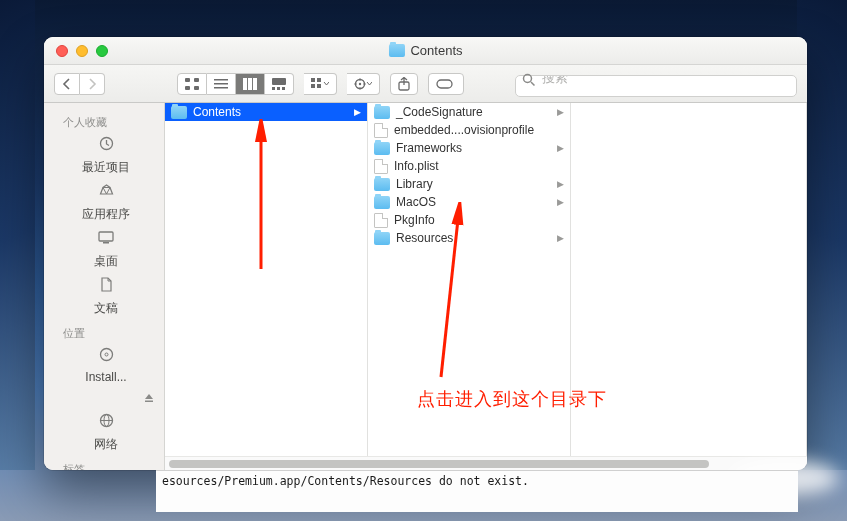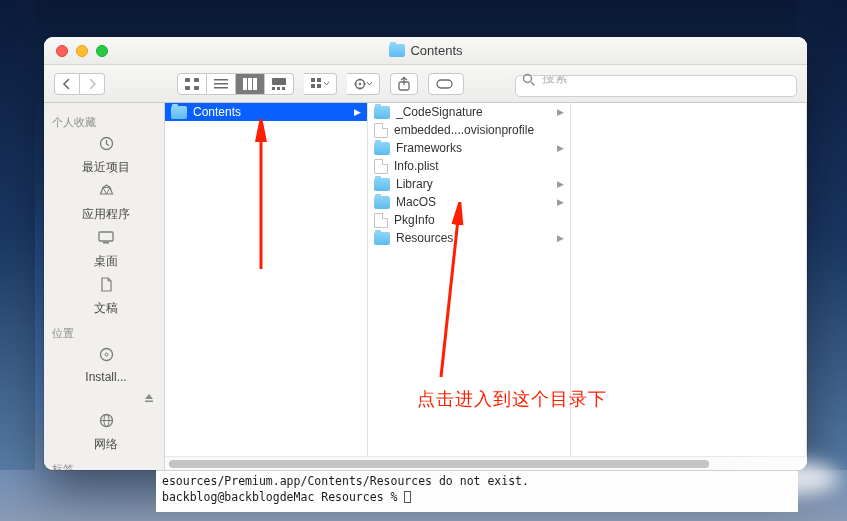--- a/index.html
+++ b/index.html
@@ -66,21 +66,21 @@
     }
     .search::placeholder { color: #b2b2b0; }
     .search-ico { position:absolute; left:7px; top:3px; width:14px; height:14px; }
     .search-ico svg { fill:#8a8a88; }
 
     .body { flex:1; display:flex; overflow:hidden; position: relative; }
     .sidebar {
       width: 121px; background: #f2f0ee; border-right: 1px solid #d5d5d2;
       padding: 6px 0; overflow-y: auto; font-size: 12px;
     }
-    .sb-header { color: #8d8d8b; font-size: 11px; font-weight: 500; padding: 6px 8px 2px; }
+    .sb-header { color: #8d8d8b; font-size: 11px; font-weight: 500; padding: 6px 19px 2px; }
     .sb-item { display:flex; align-items:center; gap: 8px; padding: 3px 10px 3px 14px; color: #4a4a48; cursor: default; flex-direction: column; }
     .sb-item .ic { width: 18px; height: 16px; display:flex; align-items:center; justify-content:center; }
     .sb-item .ic svg { fill: #7c7c7a; }
     .sb-eject { margin-left: auto; }
     .tag-dot { width: 11px; height: 11px; border-radius: 50%; border: 1px solid rgba(0,0,0,0.1); }
 
     .columns { flex:1; display:flex; overflow:hidden; }
     .col { border-right: 1px solid #e1e1df; overflow-y:auto; }
     .col1 { width: 203px; }
     .col2 { width: 203px; }
@@ -379,14 +379,13 @@
       </defs>
     <line x1="42" y1="175" x2="60" y2="8" stroke="#ff1e00" stroke-width="3" marker-end="url(#ah2)"></line>
   </svg>
   <div class="annotation-text">点击进入到这个目录下</div>
 
 </div>
 
 <div class="term-smudge"></div>
 <div class="terminal">
   <div>esources/Premium.app/Contents/Resources do not exist.</div>
-  <div><span>backblog@backblogdeMac Resources % </span><span class="cursor-box"></span></div>
 </div>
 
 </body></html>

